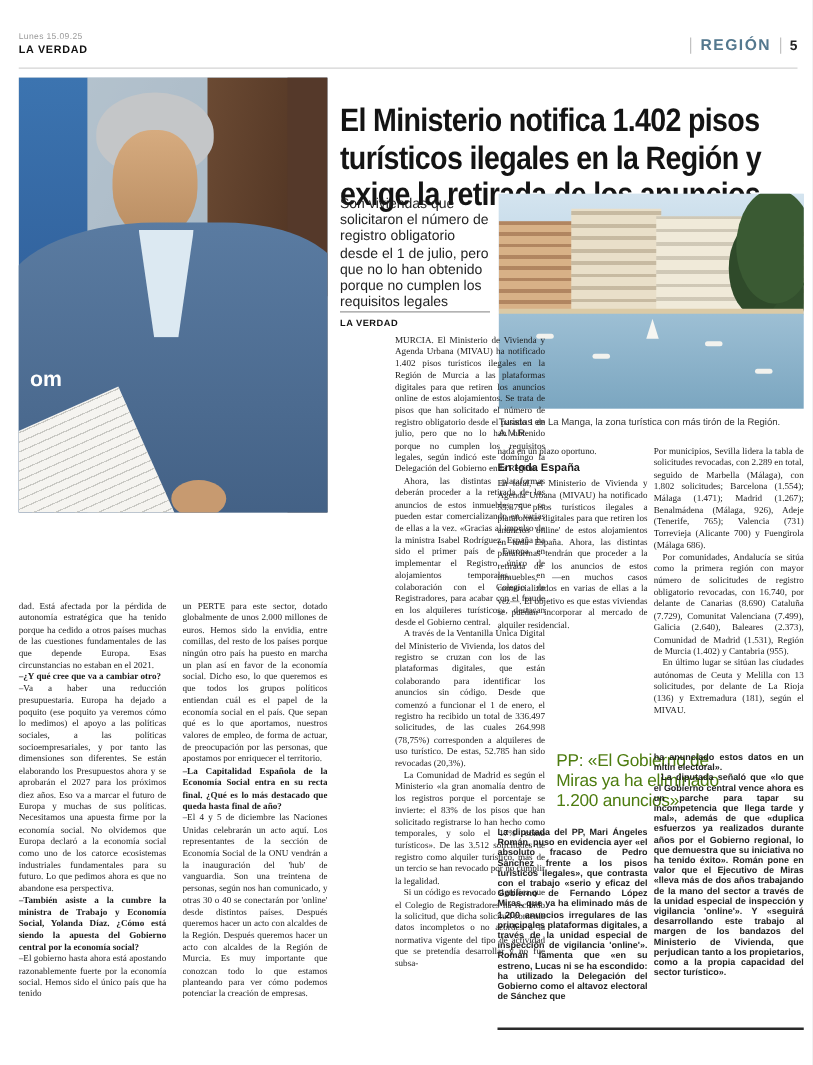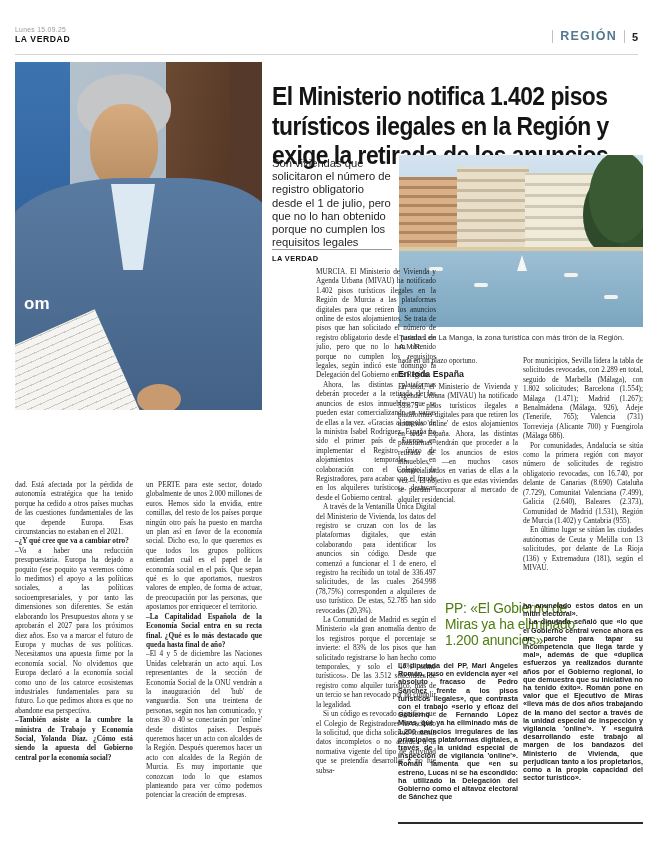--- a/index.html
+++ b/index.html
@@ -118,20 +118,21 @@
     <div class="abs pm-shirt"></div>
     <div class="abs pm-paper"></div>
     <div class="abs pm-hand"></div>
     <div class="abs pm-banner-txt">om</div>
   </div>
   <div class="abs tx iv-col" style="left:15px;top:480px;width:118px;height:368px;">
       <p class="p">dad. Está afectada por la pérdida de autonomía estratégica que ha tenido porque ha cedido a otros países muchas de las cuestiones fundamentales de las que depende Europa. Esas circunstancias no estaban en el 2021.</p>
       <p class="q">–¿Y qué cree que va a cambiar otro?</p>
       <p class="p">–Va a haber una reducción presupuestaria. Europa ha dejado a poquito (ese poquito ya veremos cómo lo medimos) el apoyo a las políticas sociales, a las políticas socioempresariales, y por tanto las dimensiones son diferentes. Se están elaborando los Presupuestos ahora y se aprobarán el 2027 para los próximos diez años. Eso va a marcar el futuro de Europa y muchas de sus políticas. Necesitamos una apuesta firme por la economía social. No olvidemos que Europa declaró a la economía social como uno de los catorce ecosistemas industriales fundamentales para su futuro. Lo que pedimos ahora es que no abandone esa perspectiva.</p>
       <p class="q">–También asiste a la cumbre la ministra de Trabajo y Economía Social, Yolanda Díaz. ¿Cómo está siendo la apuesta del Gobierno central por la economía social?</p>
+      <p class="p">–El gobierno hasta ahora está apostando razonablemente fuerte por la economía social. Hemos sido el único país que ha tenido</p>
     </div>
   <div class="abs tx iv-col" style="left:146px;top:480px;width:116px;height:368px;">
       <p class="p">un PERTE para este sector, dotado globalmente de unos 2.000 millones de euros. Hemos sido la envidia, entre comillas, del resto de los países porque ningún otro país ha puesto en marcha un plan así en favor de la economía social. Dicho eso, lo que queremos es que todos los grupos políticos entiendan cuál es el papel de la economía social en el país. Que sepan qué es lo que aportamos, nuestros valores de empleo, de forma de actuar, de preocupación por las personas, que apostamos por enriquecer el territorio.</p>
       <p class="q">–La Capitalidad Española de la Economía Social entra en su recta final. ¿Qué es lo más destacado que queda hasta final de año?</p>
       <p class="p">–El 4 y 5 de diciembre las Naciones Unidas celebrarán un acto aquí. Los representantes de la sección de Economía Social de la ONU vendrán a la inauguración del 'hub' de vanguardia. Son una treintena de personas, según nos han comunicado, y otras 30 o 40 se conectarán por 'online' desde distintos países. Después queremos hacer un acto con alcaldes de la Región. Después queremos hacer un acto con alcaldes de la Región de Murcia. Es muy importante que conozcan todo lo que estamos planteando para ver cómo podemos potenciar la creación de empresas.</p>
     </div>
 
   <div class="abs headline">
     <div class="hl-line">El Ministerio notifica 1.402 pisos</div>
     <div class="hl-line">turísticos ilegales en la Región y</div>

